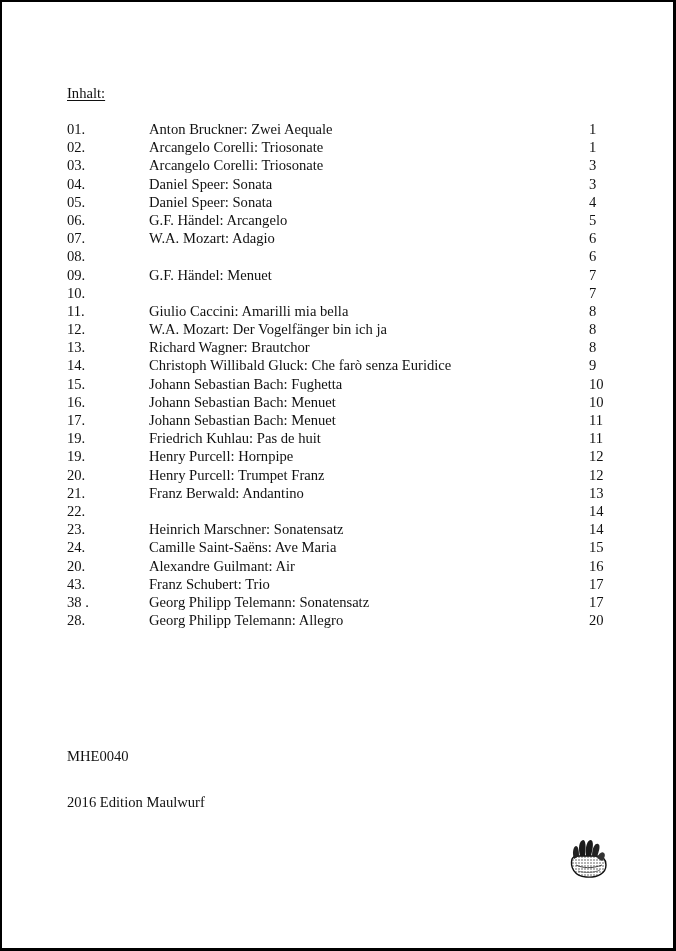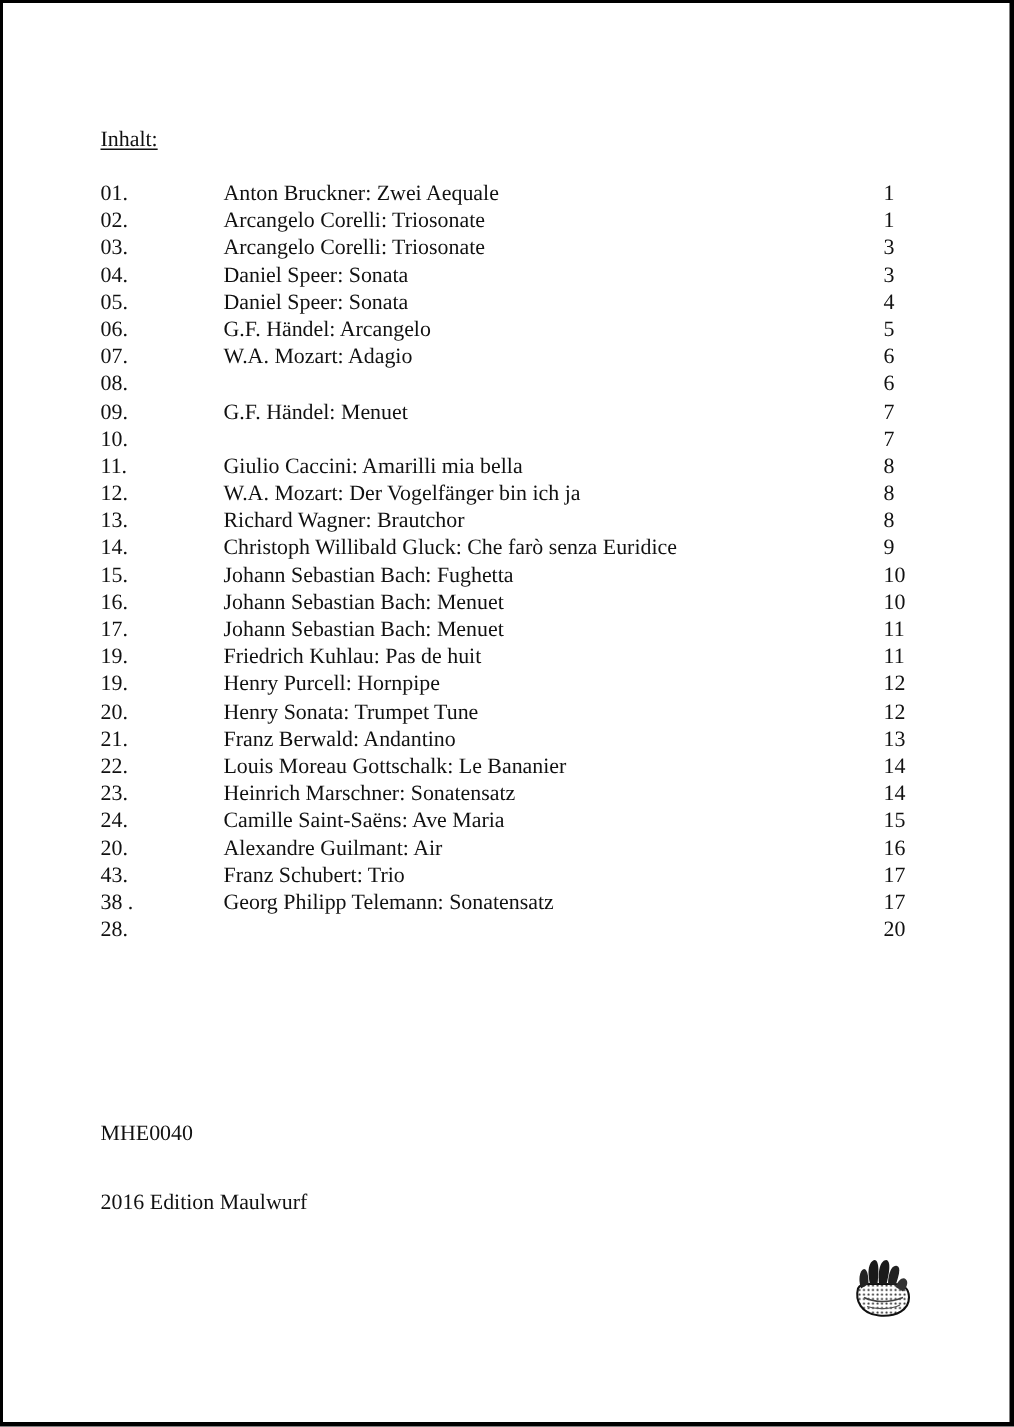--- a/index.html
+++ b/index.html
@@ -145,31 +145,30 @@
         <span class="toc-title">Friedrich Kuhlau: Pas de huit</span>
         <span class="toc-page">11</span>
       </li>
       <li class="toc-row">
         <span class="toc-num">19.</span>
         <span class="toc-title">Henry Purcell: Hornpipe</span>
         <span class="toc-page">12</span>
       </li>
       <li class="toc-row">
         <span class="toc-num">20.</span>
-        <span class="toc-title">Henry Sonata: Trumpet Tune</span>
+        <span class="toc-title">Henry Purcell: Trumpet Franz</span>
         <span class="toc-page">12</span>
       </li>
       <li class="toc-row">
         <span class="toc-num">21.</span>
         <span class="toc-title">Franz Berwald: Andantino</span>
         <span class="toc-page">13</span>
       </li>
       <li class="toc-row">
         <span class="toc-num">22.</span>
-        <span class="toc-title">Louis Moreau Gottschalk: Le Bananier</span>
         <span class="toc-page">14</span>
       </li>
       <li class="toc-row">
         <span class="toc-num">23.</span>
         <span class="toc-title">Heinrich Marschner: Sonatensatz</span>
         <span class="toc-page">14</span>
       </li>
       <li class="toc-row">
         <span class="toc-num">24.</span>
         <span class="toc-title">Camille Saint-Saëns: Ave Maria</span>
@@ -185,20 +184,21 @@
         <span class="toc-title">Franz Schubert: Trio</span>
         <span class="toc-page">17</span>
       </li>
       <li class="toc-row">
         <span class="toc-num">38 .</span>
         <span class="toc-title">Georg Philipp Telemann: Sonatensatz</span>
         <span class="toc-page">17</span>
       </li>
       <li class="toc-row">
         <span class="toc-num">28.</span>
+        <span class="toc-title">Georg Philipp Telemann: Allegro</span>
         <span class="toc-page">20</span>
       </li>
     </ul>
 
   <div class="code">MHE0040</div>
   <div class="imprint">2016 Edition Maulwurf</div>
 
   <div class="logo">
     <svg width="46" height="46" viewBox="0 0 46 46" xmlns="http://www.w3.org/2000/svg">
       <defs>

